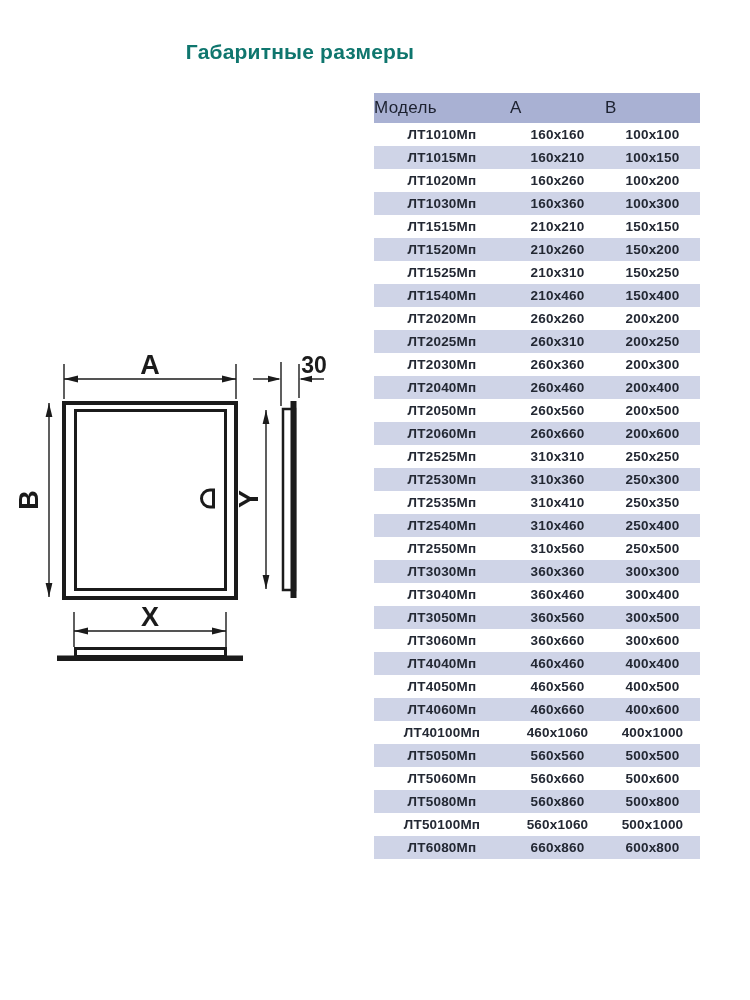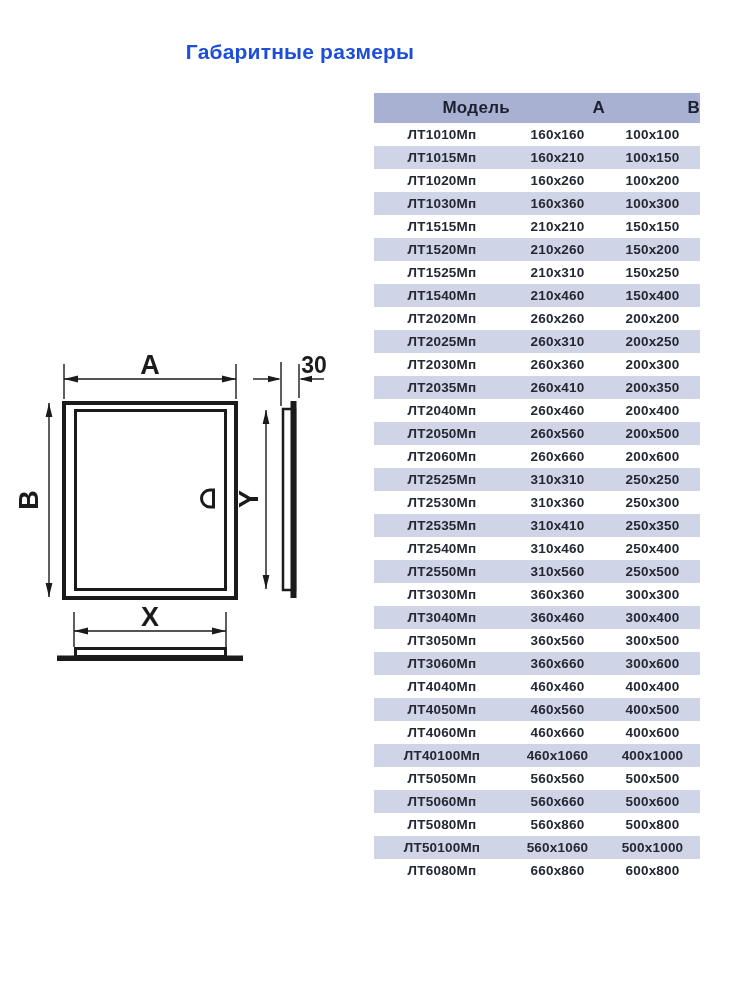--- a/index.html
+++ b/index.html
@@ -2,30 +2,30 @@
 <html><head>
 <meta charset="utf-8">
 <style>
   html,body{margin:0;padding:0;}
   body{
     width:750px;height:1000px;background:#ffffff;position:relative;
     font-family:"Liberation Sans",sans-serif;overflow:hidden;
   }
   .page-title{
     position:absolute;left:0;top:40px;width:600px;text-align:center;
-    font-size:21px;font-weight:700;color:#1d4ed8;letter-spacing:.2px;
+    font-size:21px;font-weight:700;color:#0f766e;letter-spacing:.2px;
   }
   .drawing-svg{position:absolute;left:0;top:330px;}
   .spec-table{
     position:absolute;left:374px;top:93px;width:326px;
     border-collapse:collapse;table-layout:fixed;
   }
   .spec-table th{
-    background:#a9b1d3;color:#1c2130;font-size:17px;font-weight:700;
-    height:30px;padding:0;text-align:right;letter-spacing:.3px;
+    background:#a9b1d3;color:#1c2130;font-size:17px;font-weight:400;
+    height:30px;padding:0;text-align:left;letter-spacing:.3px;
   }
   .spec-table td{
     height:23px;padding:0;text-align:center;font-size:13.5px;font-weight:700;
     color:#232833;letter-spacing:.2px;white-space:nowrap;
   }
   .spec-table tbody tr:nth-child(odd){background:#ffffff;}
   .spec-table tbody tr:nth-child(even){background:#cfd4e7;}
   .col-model{width:136px;}
   .col-a{width:95px;}
   .col-b{width:95px;}
@@ -152,25 +152,20 @@
       <td>ЛТ2025Мп</td>
       <td>260х310</td>
       <td>200х250</td>
     </tr>
       <tr>
       <td>ЛТ2030Мп</td>
       <td>260х360</td>
       <td>200х300</td>
     </tr>
       <tr>
-      <td>ЛТ2035Мп</td>
-      <td>260х410</td>
-      <td>200х350</td>
-    </tr>
-      <tr>
       <td>ЛТ2040Мп</td>
       <td>260х460</td>
       <td>200х400</td>
     </tr>
       <tr>
       <td>ЛТ2050Мп</td>
       <td>260х560</td>
       <td>200х500</td>
     </tr>
       <tr>

